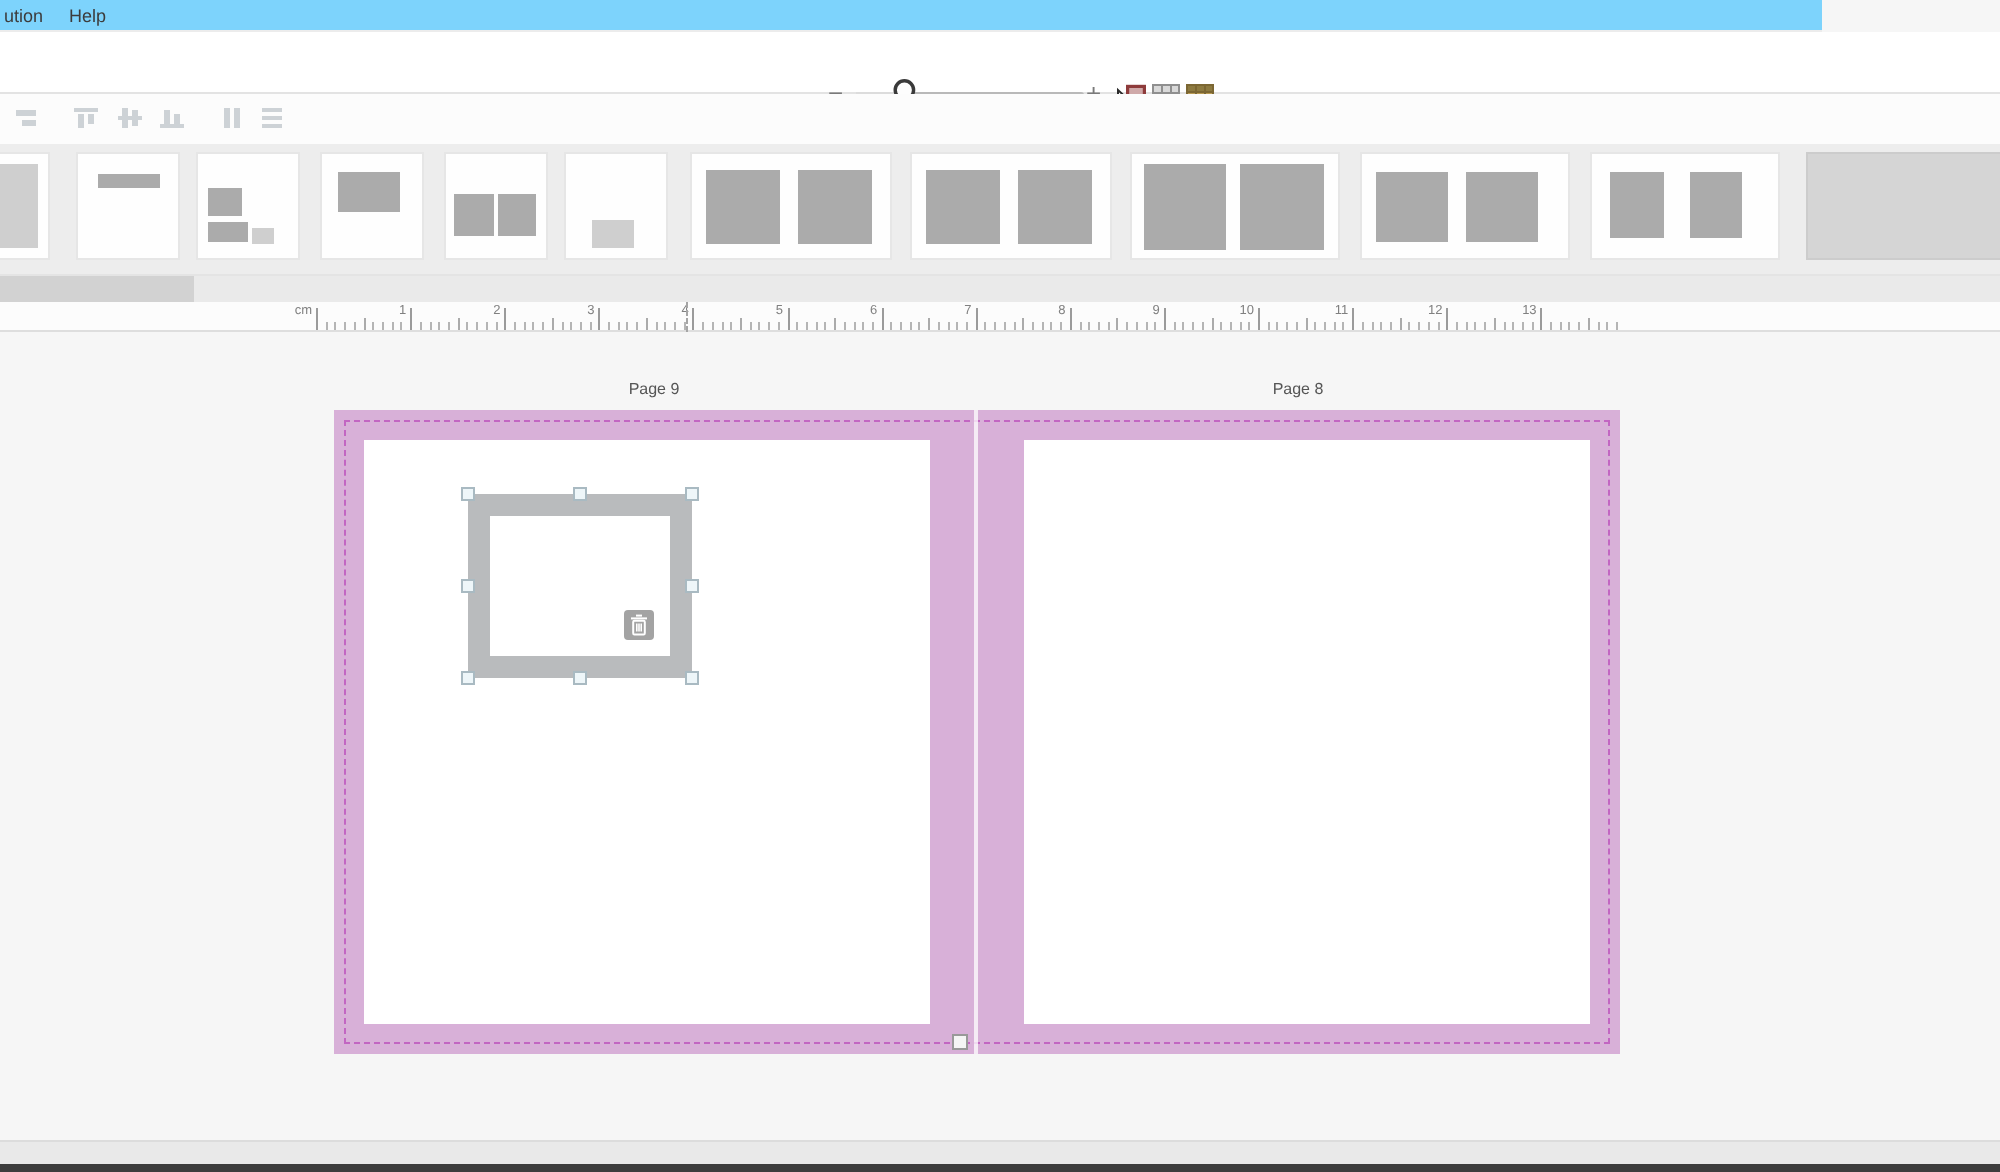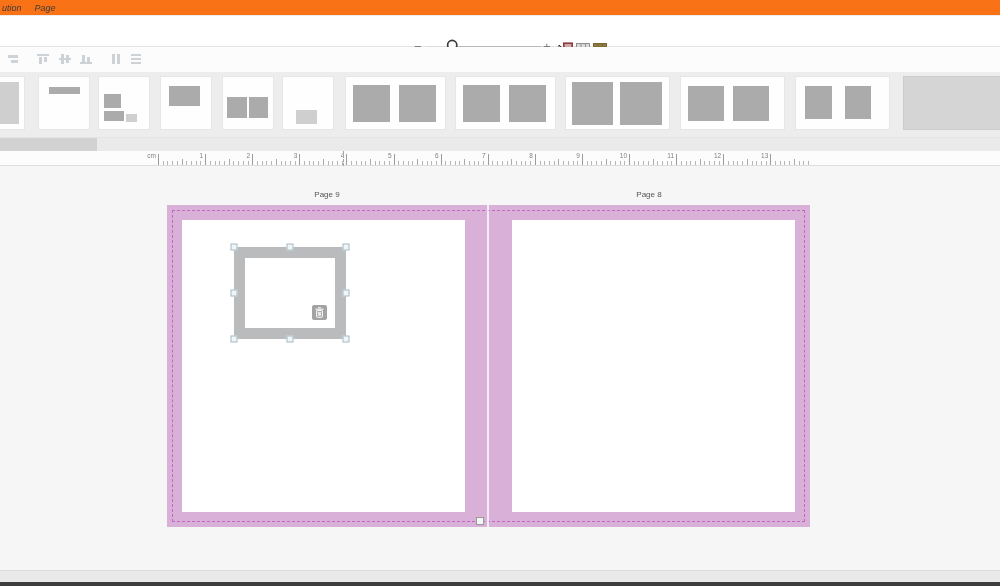--- a/index.html
+++ b/index.html
@@ -1,22 +1,22 @@
 <!DOCTYPE html>
 <html style="--page-pink: #d8b0d8; --dashed-border: #c266c2; --frame-gray: #b9bbbd; --handle-fill: #eef6f9; --handle-border: #a9bac2; --thumb-dark: #ababab; --thumb-light: #cfcfcf;"><head>
 <meta charset="utf-8">
 <style>
   * { margin:0; padding:0; box-sizing:border-box; }
   html,body { width:1000px; height:586px; overflow:hidden; }
   body { font-family:"Liberation Sans", sans-serif; background:#f6f6f6; }
   .app { position:relative; width:1000px; height:586px; background:#f6f6f6; }
 
   
-  .menubar { position:absolute; left:0; top:0; width:1000px; height:16px; background:#f97316;
-             border-bottom:1px solid #ececec; display:flex; align-items:center; gap:13px; padding-left:2px;font-style:italic; }
+  .menubar { position:absolute; left:0; top:0; width:911px; height:16px; background:#7dd3fc;
+             border-bottom:1px solid #ececec; display:flex; align-items:center; gap:13px; padding-left:2px; }
   .menu-item { font-size:9px; color:#3c3c3c; cursor:default; }
 
   
   .zoombar { position:absolute; left:0; top:16px; width:1000px; height:31px; background:#fff;
              border-bottom:1px solid #e3e3e3; }
   .zoom-minus { position:absolute; left:414px; top:24px; font-size:13px; color:#7a7a7a; line-height:13px; }
   .zoom-plus  { position:absolute; left:543px; top:24px; font-size:13px; color:#7a7a7a; line-height:13px; }
   .zoom-track { position:absolute; left:428px; top:30px; width:114px; height:3px; background:#b9b9b9; border-radius:2px; }
   .zoom-track-lite { position:absolute; left:0; top:0; width:20px; height:3px; background:#dcdcdc; }
   .zoom-handle { position:absolute; left:442px; top:22px; width:18px; height:18px; }
@@ -75,21 +75,21 @@
                   border-top:1px solid #dcdcdc; }
   .bottom-dark  { position:absolute; left:0; top:582px; width:1000px; height:4px; background:#3d3d3d; }
 </style>
 </head>
 <body>
 
 <div class="app">
 
   <div class="menubar">
       <span class="menu-item">ution</span>
-      <span class="menu-item">Page</span>
+      <span class="menu-item">Help</span>
     </div>
 
   <div class="zoombar">
     <span class="zoom-minus">−</span>
     <div class="zoom-track">
       <div class="zoom-track-lite"></div>
     </div>
     <div class="zoom-handle">
       <svg width="18" height="18" viewBox="0 0 18 18">
         <circle cx="10.2" cy="7" r="4.6" fill="#fdfdfd" stroke="#3a3a3a" stroke-width="1.7"></circle>

